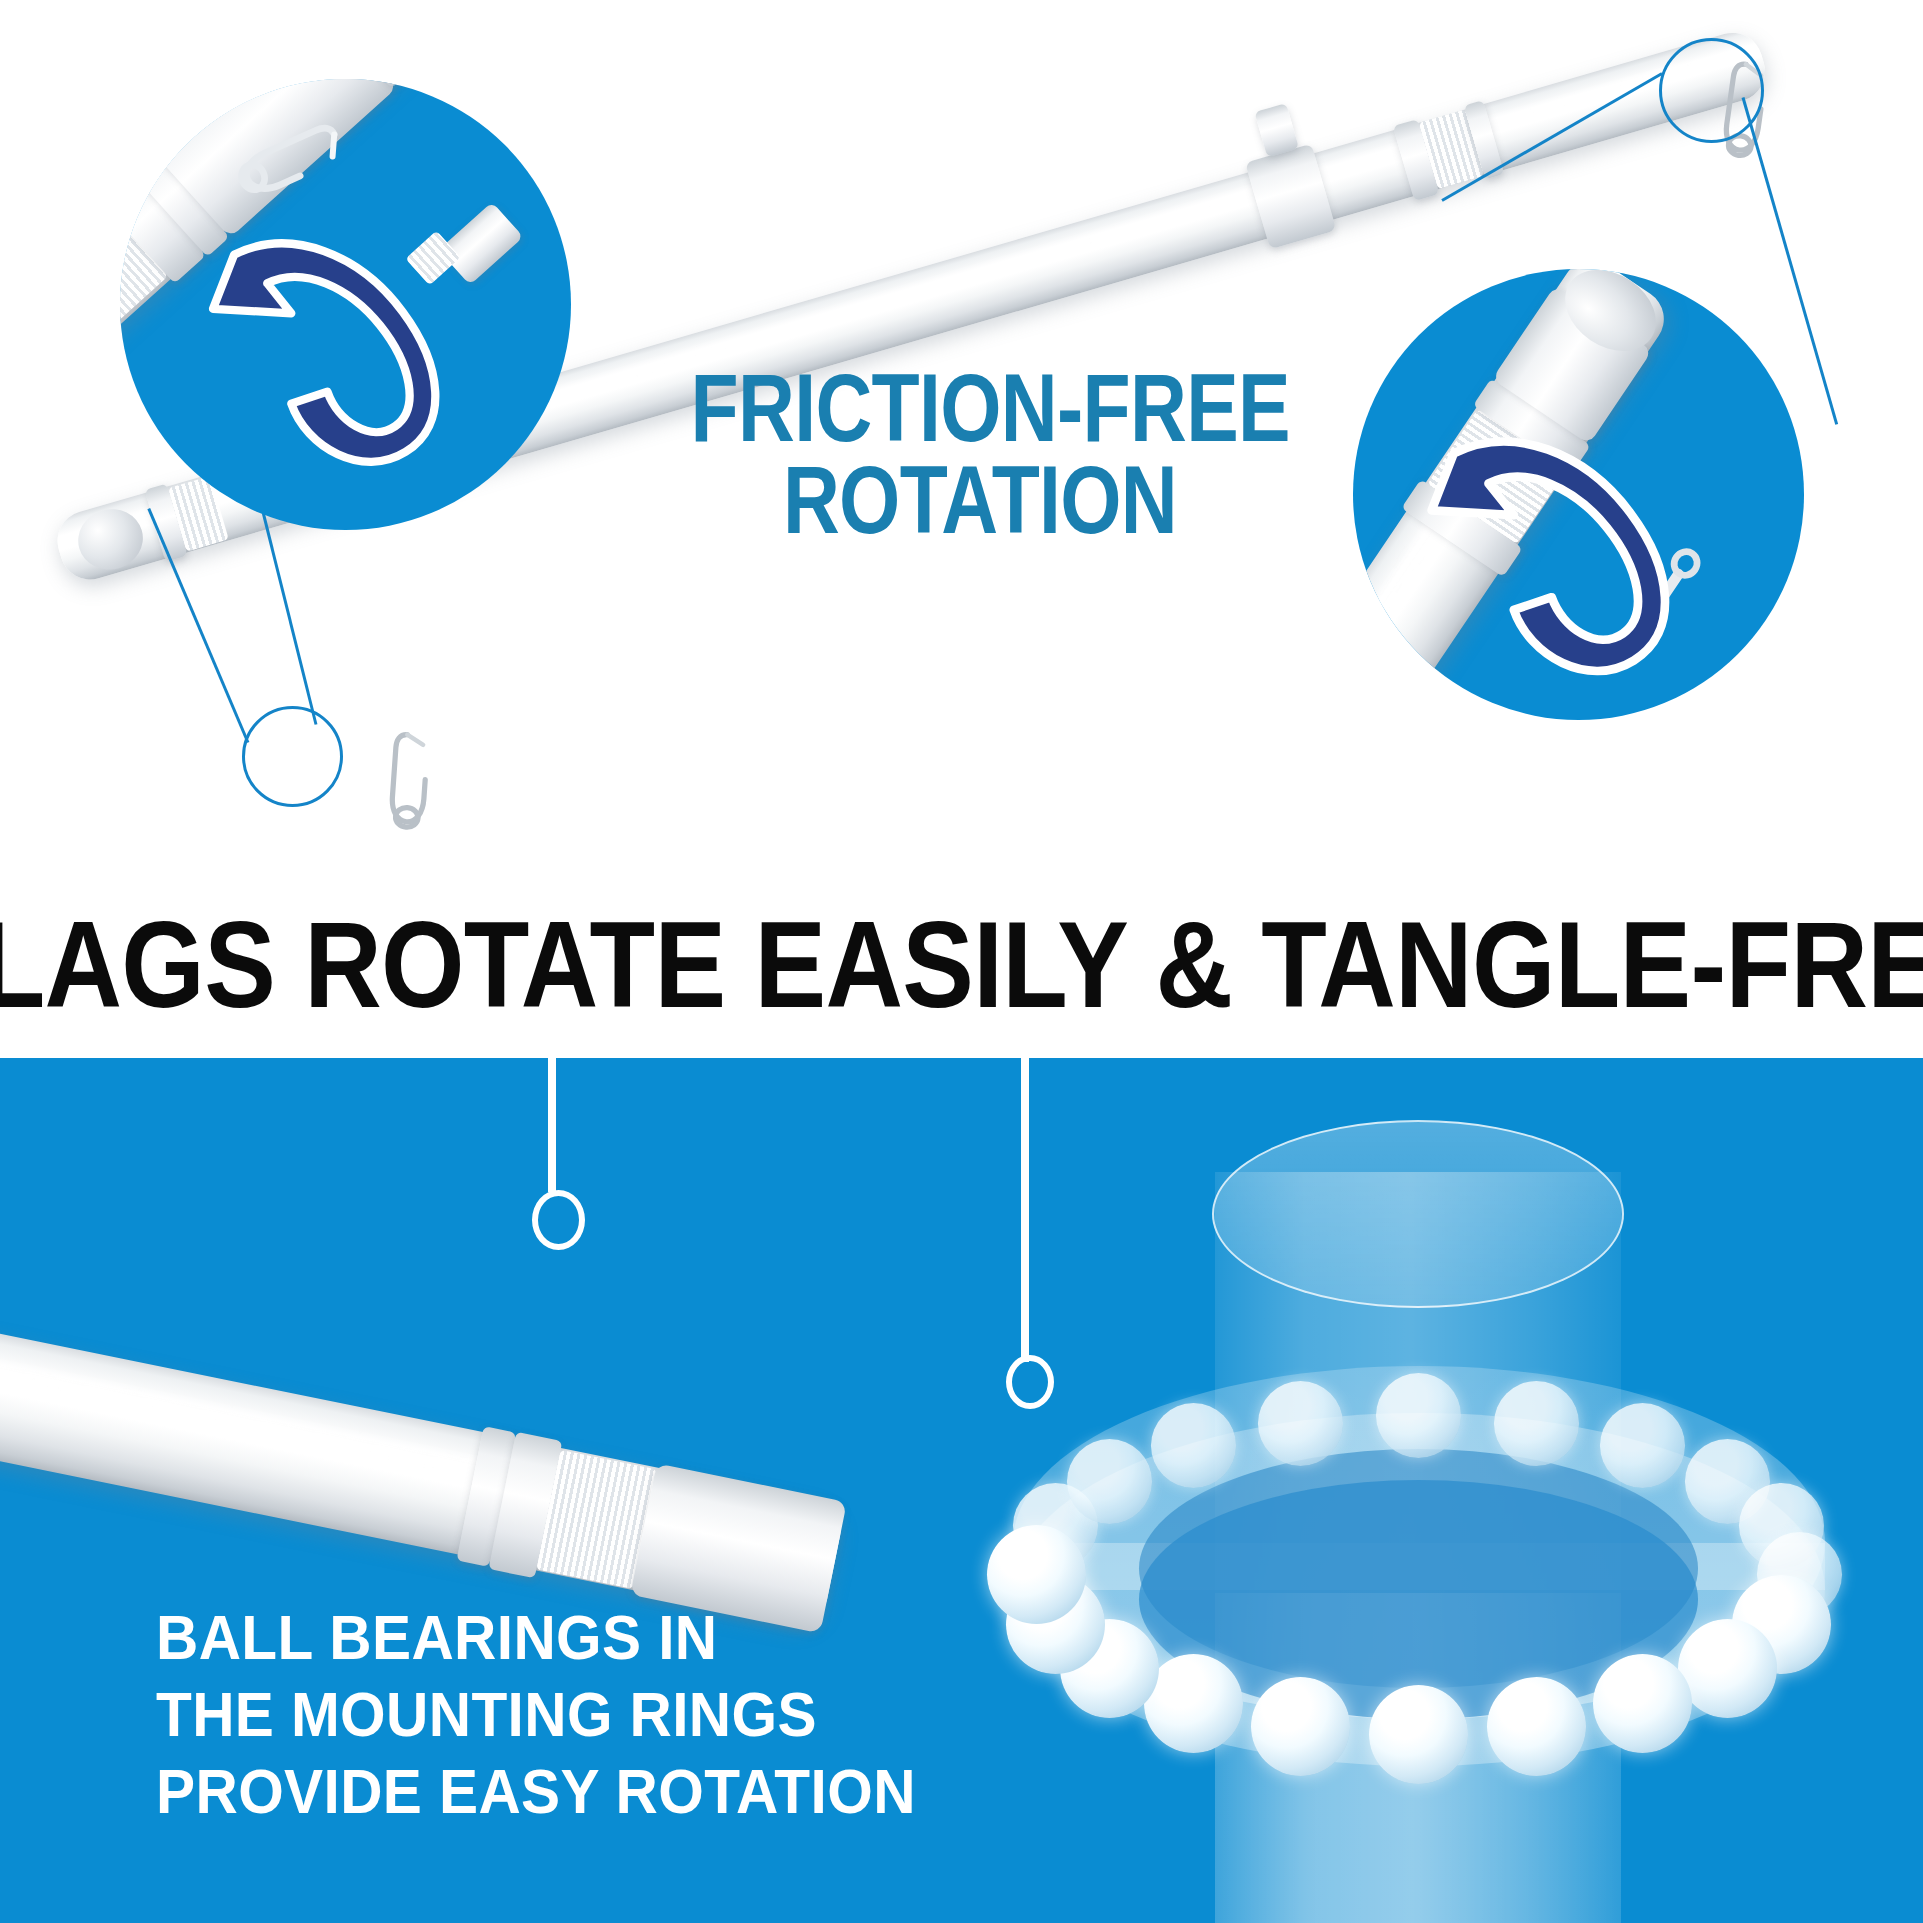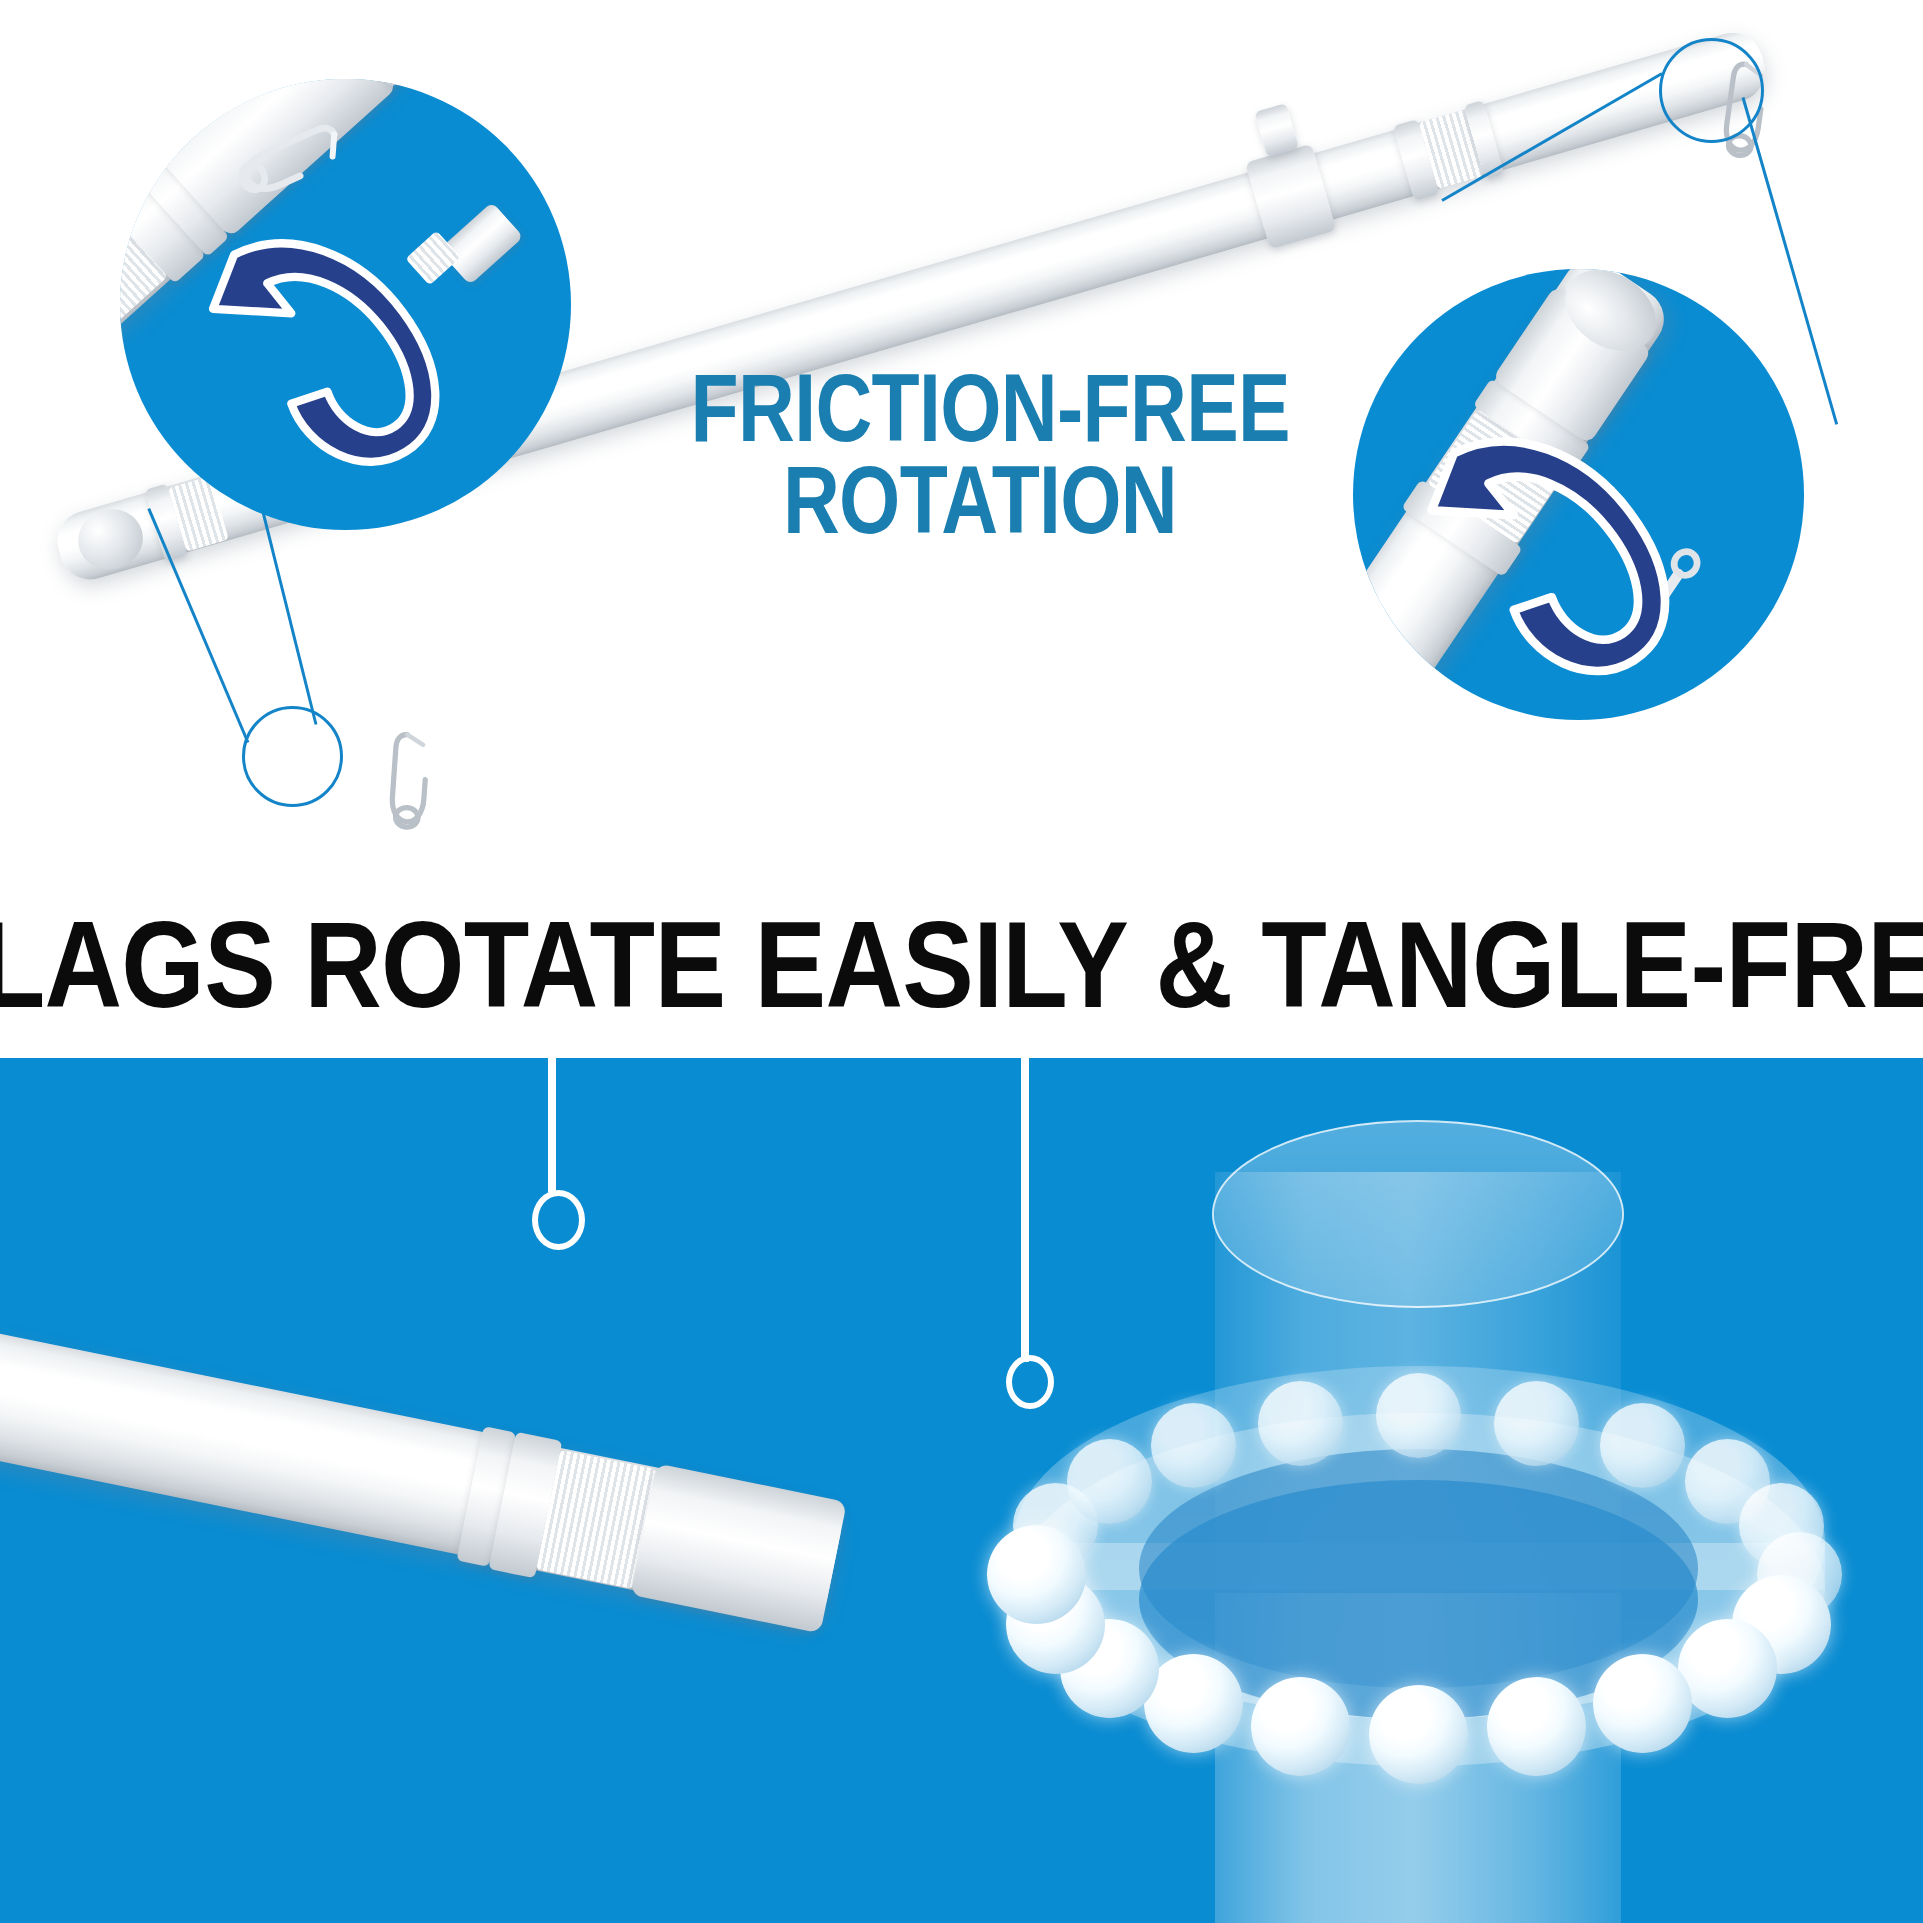--- a/index.html
+++ b/index.html
@@ -348,15 +348,20 @@
           <div class="bearing" style="left: 688px; top: 492px; transform: scale(1); opacity: 1; z-index: 6;"></div>
           <div class="bearing" style="left: 603px; top: 527px; transform: scale(1); opacity: 1; z-index: 6;"></div>
           <div class="bearing" style="left: 497px; top: 550px; transform: scale(1); opacity: 1; z-index: 6;"></div>
         </div>
 
       <div class="ring-inner"></div>
       <div class="cyl-front-overlay"></div>
       <div class="ring-inner-lower"></div>
     </div>
 
+    <div id="caption" style="top:541px;">
+      <div>BALL BEARINGS IN</div>
+      <div>THE MOUNTING RINGS</div>
+      <div>PROVIDE EASY ROTATION</div>
+    </div>
   </div>
 </div>
 
 
 </body></html>

